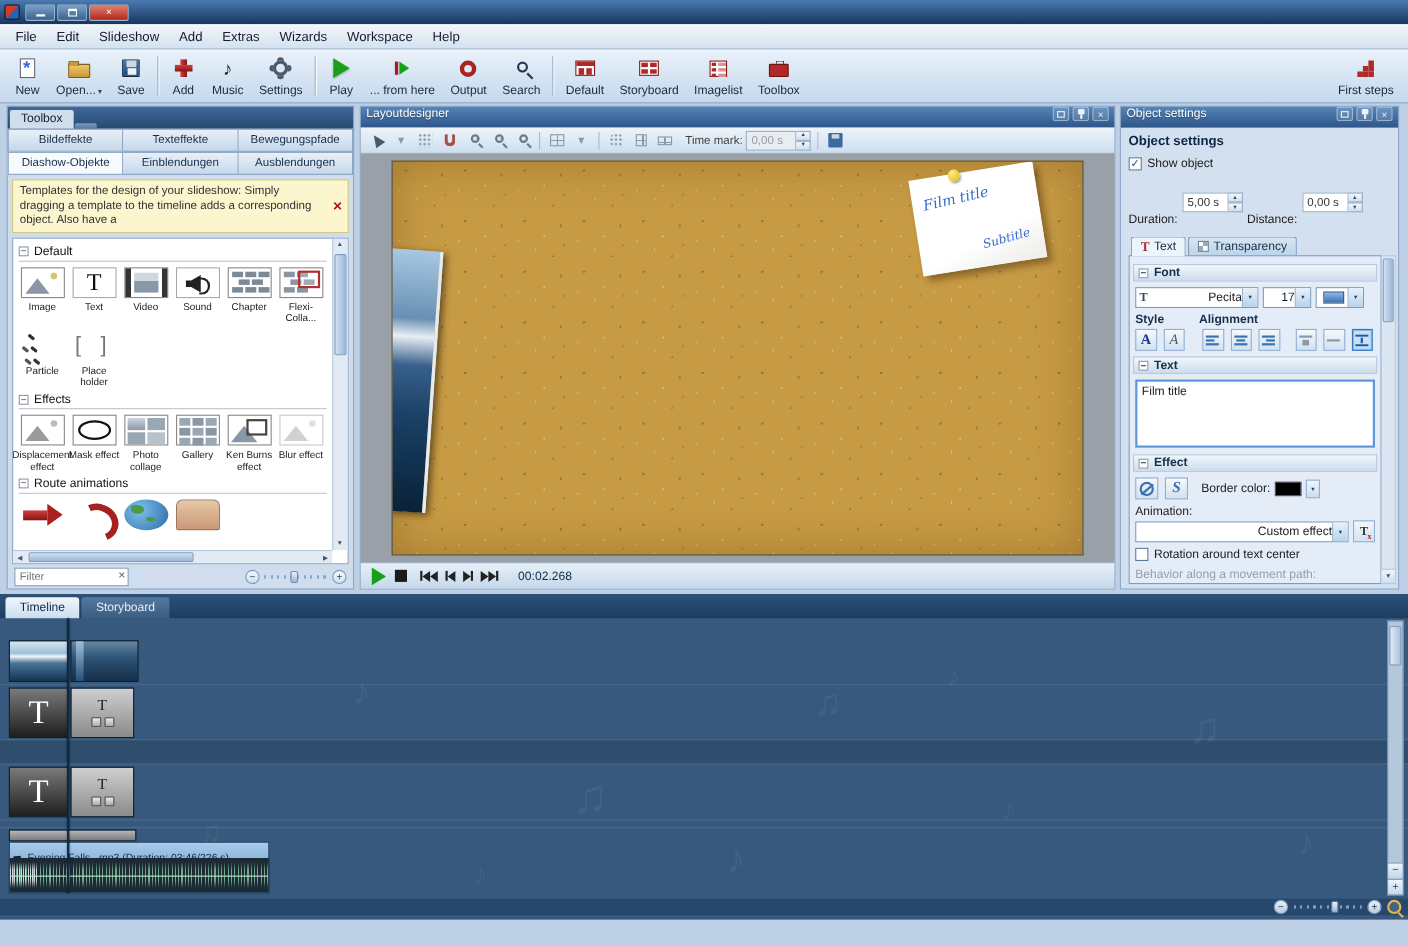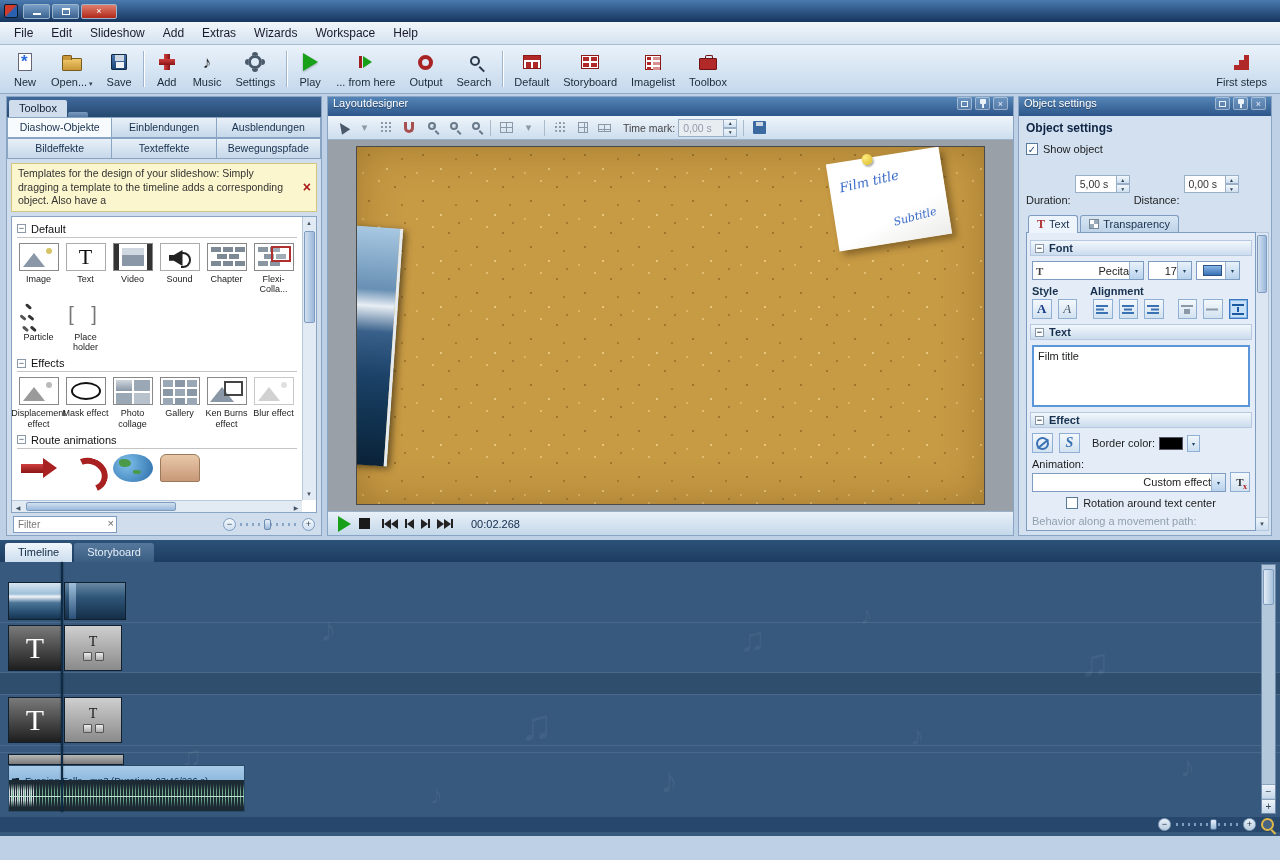--- a/index.html
+++ b/index.html
@@ -415,28 +415,28 @@
       <span>First steps</span>
     </div>
   </div>
 
   <div class="left-panel">
     <div class="lp-tabs">
       <span class="lp-tab active">Toolbox</span>
       <span class="lp-tab inactive"></span>
     </div>
     <div class="cat-tabs">
+      <span class="cat-tab">Bildeffekte</span>
+      <span class="cat-tab">Texteffekte</span>
+      <span class="cat-tab">Bewegungspfade</span>
+    </div>
+    <div class="cat-tabs">
       <span class="cat-tab active">Diashow-Objekte</span>
       <span class="cat-tab">Einblendungen</span>
       <span class="cat-tab">Ausblendungen</span>
-    </div>
-    <div class="cat-tabs">
-      <span class="cat-tab">Bildeffekte</span>
-      <span class="cat-tab">Texteffekte</span>
-      <span class="cat-tab">Bewegungspfade</span>
     </div>
     <div class="info-box">
       <span>Templates for the design of your slideshow: Simply dragging a template to the timeline adds a corresponding object. Also have a</span>
       <span class="info-close">×</span>
     </div>
     <div class="tb-list">
       <div class="tb-inner">
         <div class="tb-sec">
           <span class="collapse-box">−</span>
           <span>Default</span>
@@ -807,21 +807,21 @@
           <div class="os-row">
             <span class="combo" style="flex:1;">
               <span class="cval">Custom effect</span>
               <span class="carrow">▾</span>
             </span>
             <span class="ta-btn">
                 <span>T</span>
                 <i>x</i>
               </span>
           </div>
-          <div class="chkrow" style="margin-top:4px;justify-content:center;">
+          <div class="chkrow" style="margin-top:4px;">
             <span class="chk"></span>
             <span>Rotation around text center</span>
           </div>
           <div class="gray-lab">Behavior along a movement path:</div>
           <div class="os-row">
             <span class="combo disabled" style="width:112px;">
               <span class="cval">Text block</span>
               <span class="carrow">▾</span>
             </span>
           </div>

